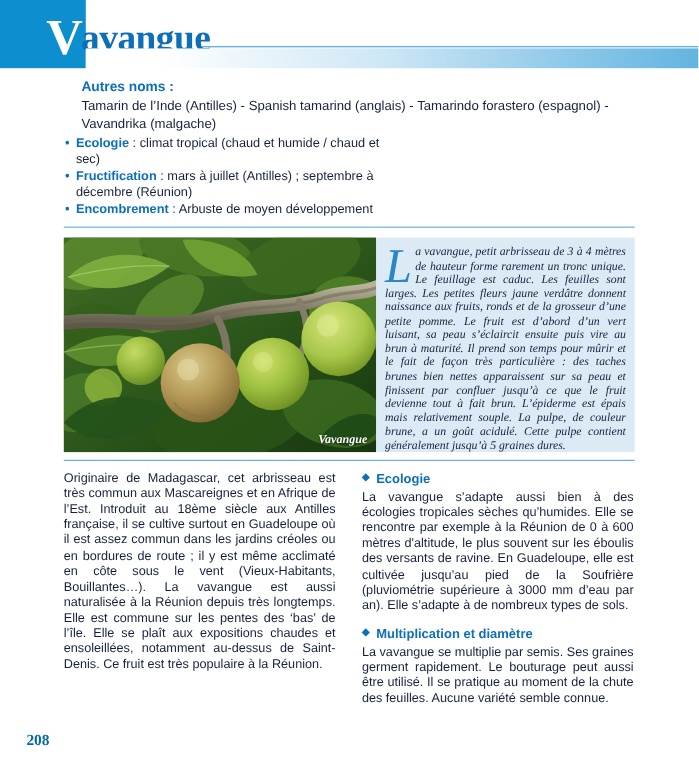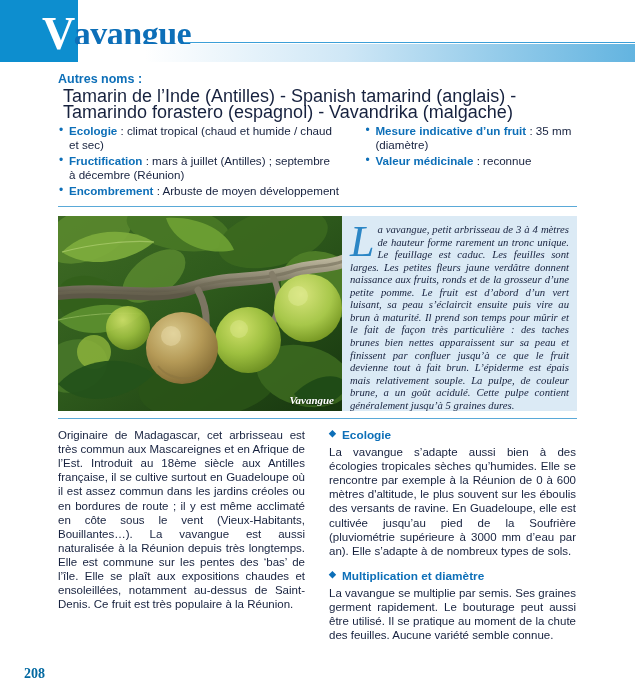--- a/index.html
+++ b/index.html
@@ -71,27 +71,27 @@
     position: absolute;
     left: 58px;
     top: 72px;
     width: 519px;
   }
 
   .sec-heading {
     color: #0d6fb8;
     font-weight: bold;
     font-size: 12.5px;
-    margin: 0 0 2px 0;
+    margin: 0 0 2px 16px;
   }
   .names-line {
-    font-size: 18px;
+    font-size: 12px;
     line-height: 16px;
     color: #16213e;
-    margin: 0 0 4px 5px;
+    margin: 0 0 4px 16px;
   }
 
   
   .attr-cols {
     display: flex;
     gap: 25px;
   }
   .attr-col-left { width: 290px; }
   .attr-col-right { width: 219px; }
 
@@ -236,26 +236,20 @@
 
   <div class="sec-heading">Autres noms :</div>
   <div class="names-line">Tamarin de l’Inde (Antilles) - Spanish tamarind (anglais) - Tamarindo forastero (espagnol) - Vavandrika (malgache)</div>
 
   <div class="attr-cols">
     <div class="attr-col-left">
       <ul class="attrs">
         <li><span class="attr-key">Ecologie</span><span> : climat tropical (chaud et humide / chaud et sec)</span></li>
         <li><span class="attr-key">Fructification</span><span> : mars à juillet (Antilles)  ; septembre à décembre (Réunion)</span></li>
         <li><span class="attr-key">Encombrement</span><span> : Arbuste de moyen développement</span></li>
-      </ul>
-    </div>
-    <div class="attr-col-right">
-      <ul class="attrs">
-        <li><span class="attr-key">Mesure indicative d’un fruit</span><span> : 35 mm (diamètre)</span></li>
-        <li><span class="attr-key">Valeur médicinale</span><span> : reconnue</span></li>
       </ul>
     </div>
   </div>
 
   <div class="hr-blue"></div>
 
   <div class="media-row">
     <div class="photo">
       <svg width="284" height="195" viewBox="0 0 284 195">
         <defs>

